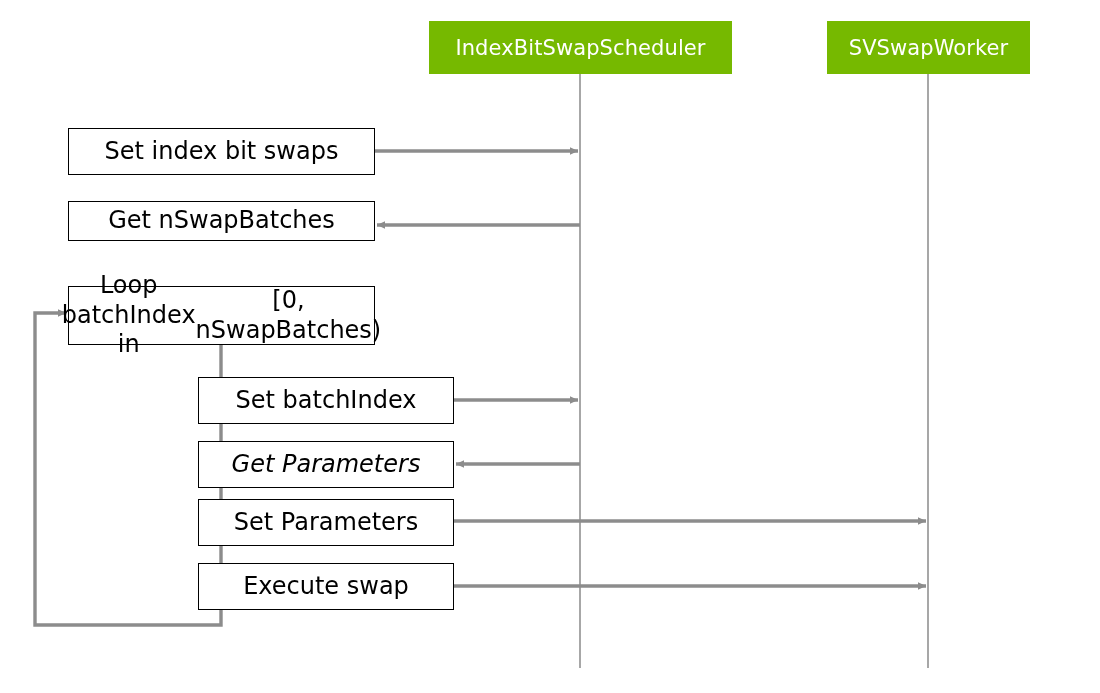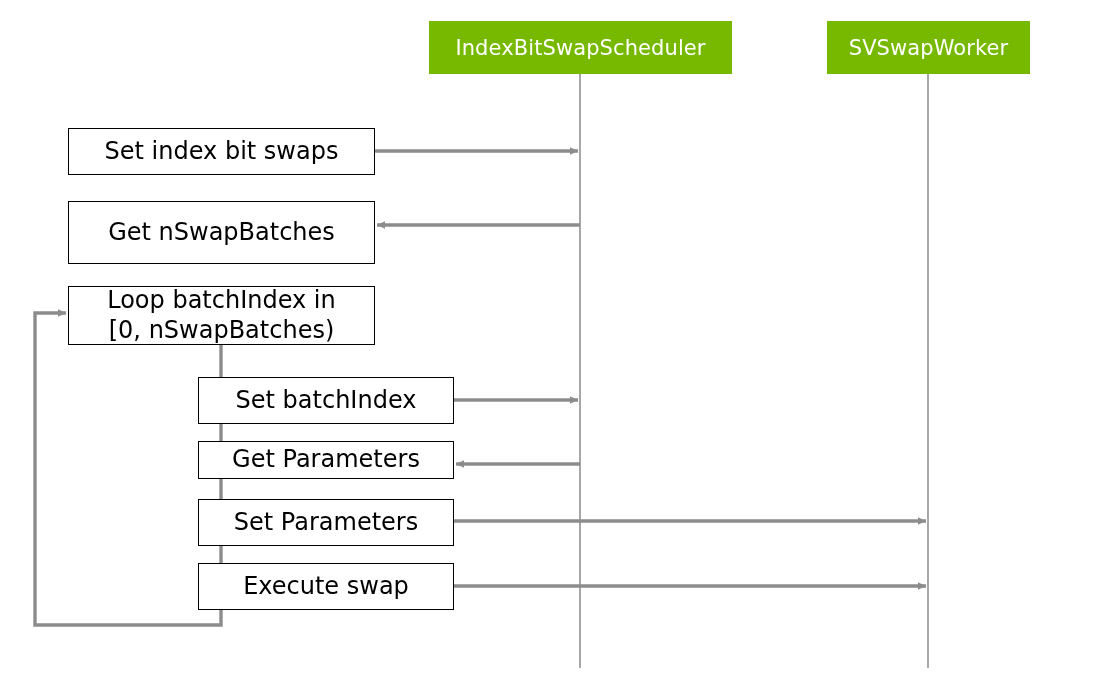--- a/index.html
+++ b/index.html
@@ -95,34 +95,34 @@
   </div>
 
   <div class="participant-header" style="left:429px; top:21px; width:303px; height:53px; background:#76b900;">
     <span>IndexBitSwapScheduler</span>
   </div>
 
   <div class="msg-box" style="left:68px; top:128px; width:307px; height:47px;">
     <span>Set index bit swaps</span>
   </div>
 
-  <div class="msg-box" style="left:68px; top:201px; width:307px; height:63px;">
+  <div class="msg-box" style="left:68px; top:201px; width:307px; height:40px;">
     <span>Get nSwapBatches</span>
   </div>
 
-  <div class="msg-box two-line" style="left:68px; top:286px; width:307px; height:59px; flex-direction:column;">
+  <div class="msg-box two-line" style="left:68px; top:286px; width:307px; height:59px; flex-direction:row;">
     <span>Loop batchIndex in</span>
     <span>[0, nSwapBatches)</span>
   </div>
 
   <div class="msg-box" style="left:198px; top:377px; width:256px; height:47px;text-align:right;">
     <span>Set batchIndex</span>
   </div>
 
-  <div class="msg-box" style="left:198px; top:441px; width:256px; height:38px;">
+  <div class="msg-box" style="left:198px; top:441px; width:256px; height:47px;font-style:italic;">
     <span>Get Parameters</span>
   </div>
 
   <div class="msg-box" style="left:198px; top:499px; width:256px; height:47px;">
     <span>Set Parameters</span>
   </div>
 
   <div class="msg-box" style="left:198px; top:563px; width:256px; height:47px;">
     <span>Execute swap</span>
   </div>

